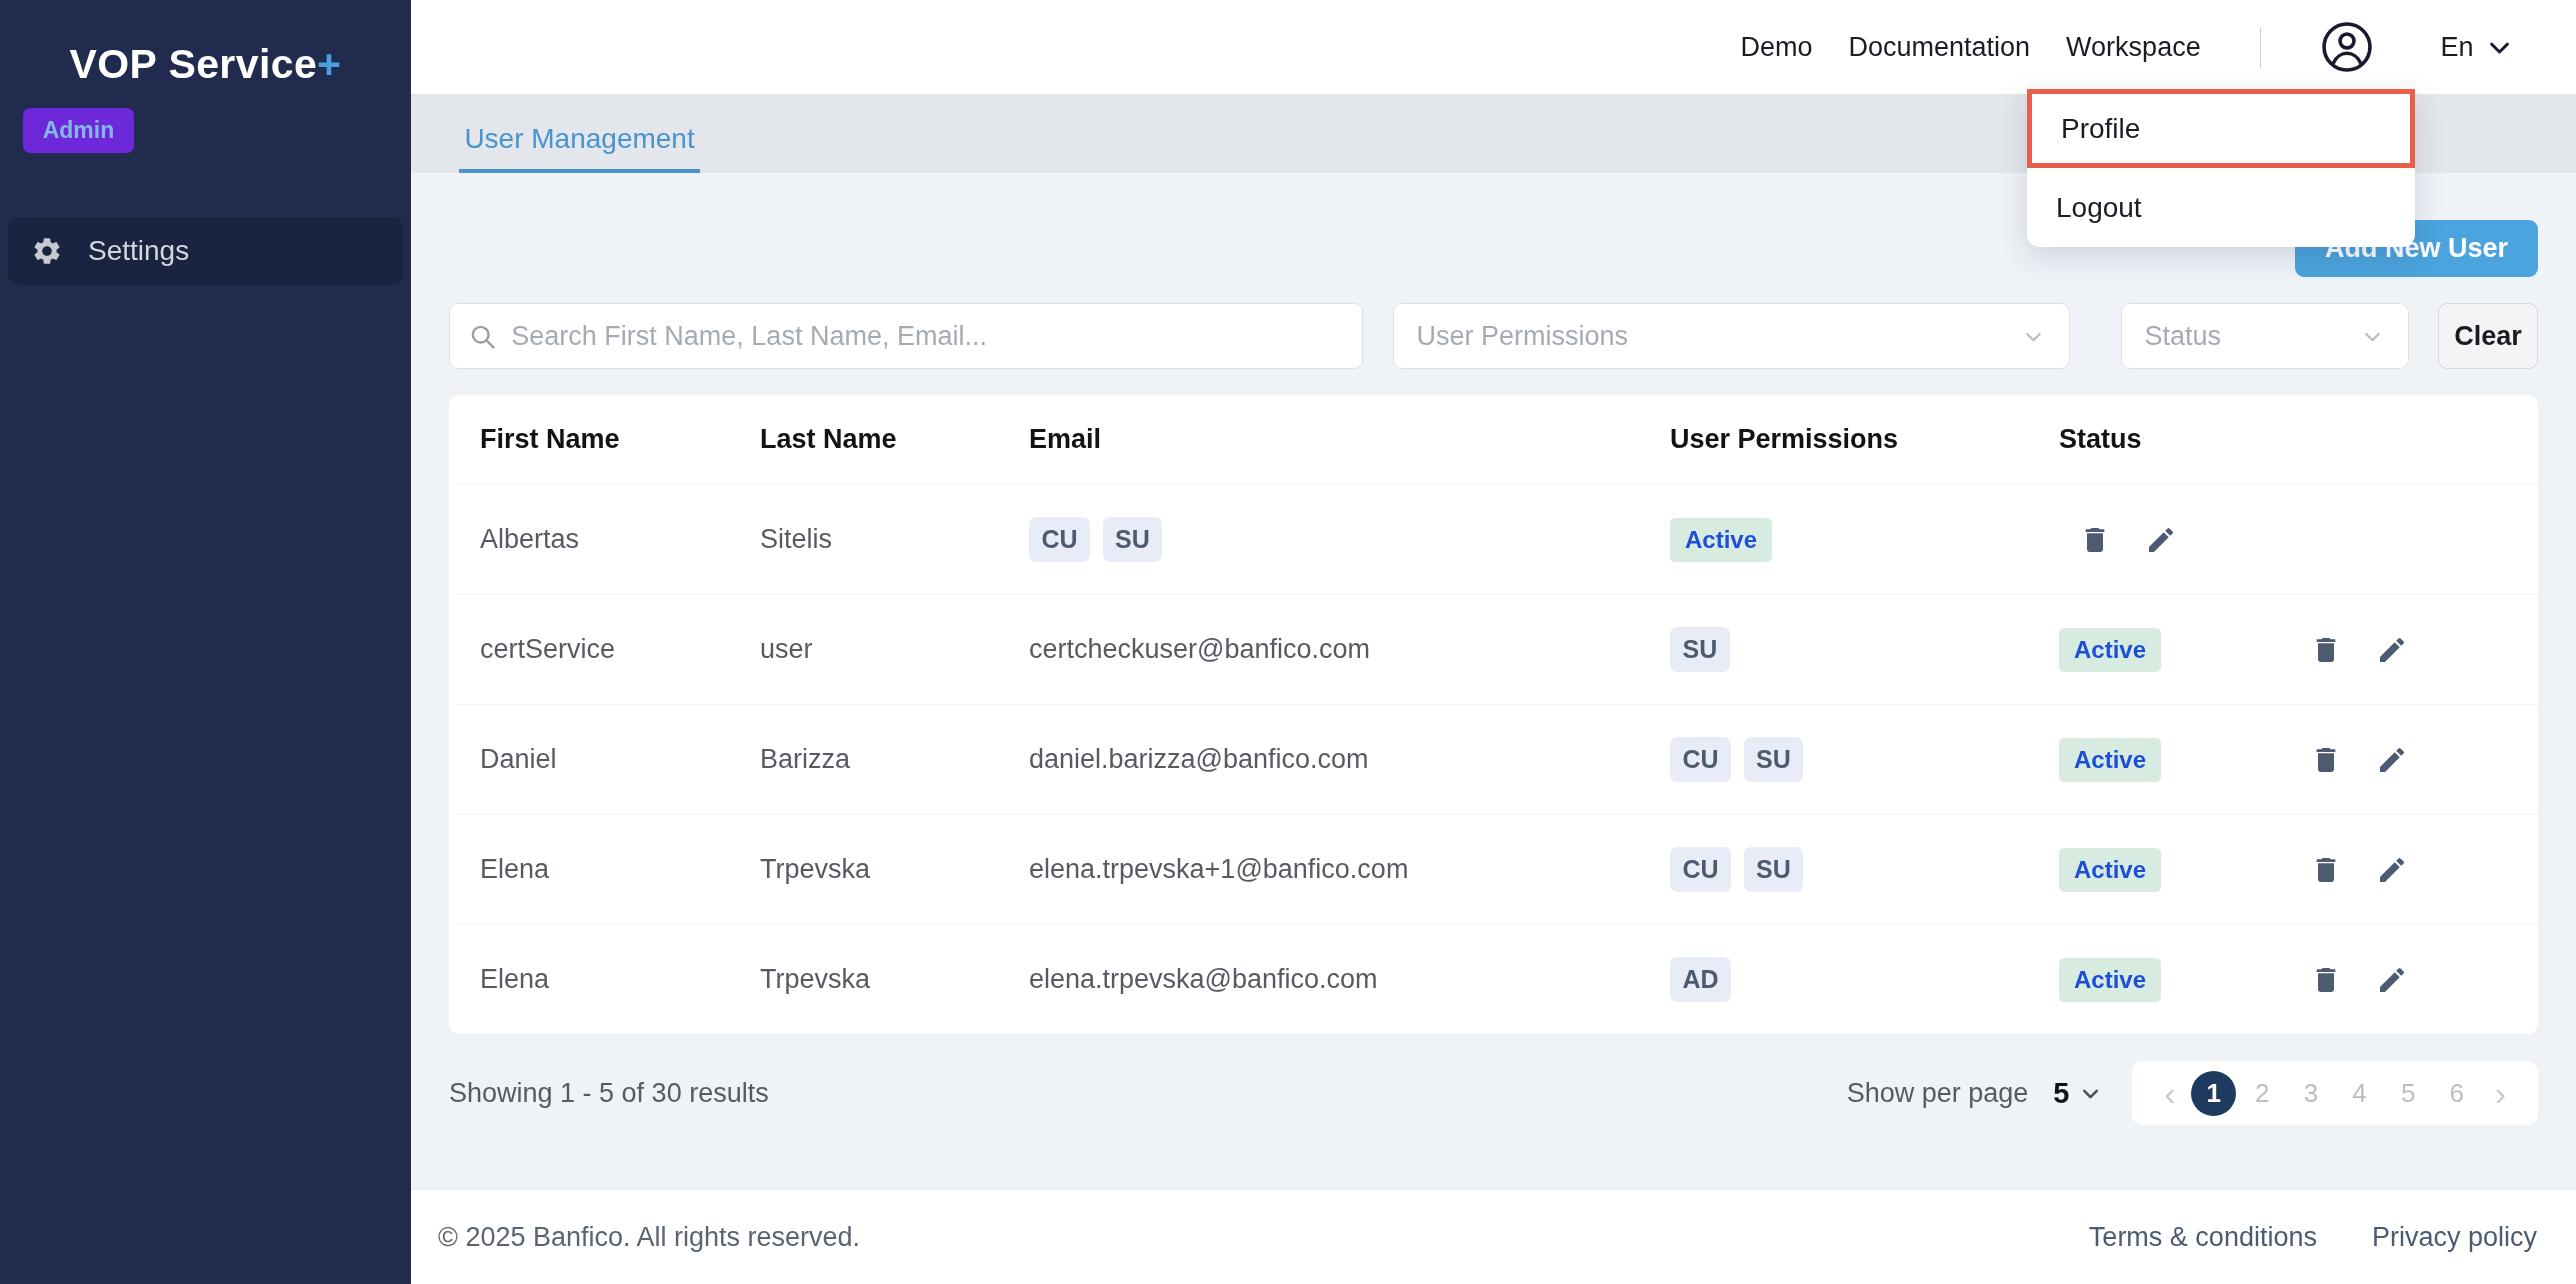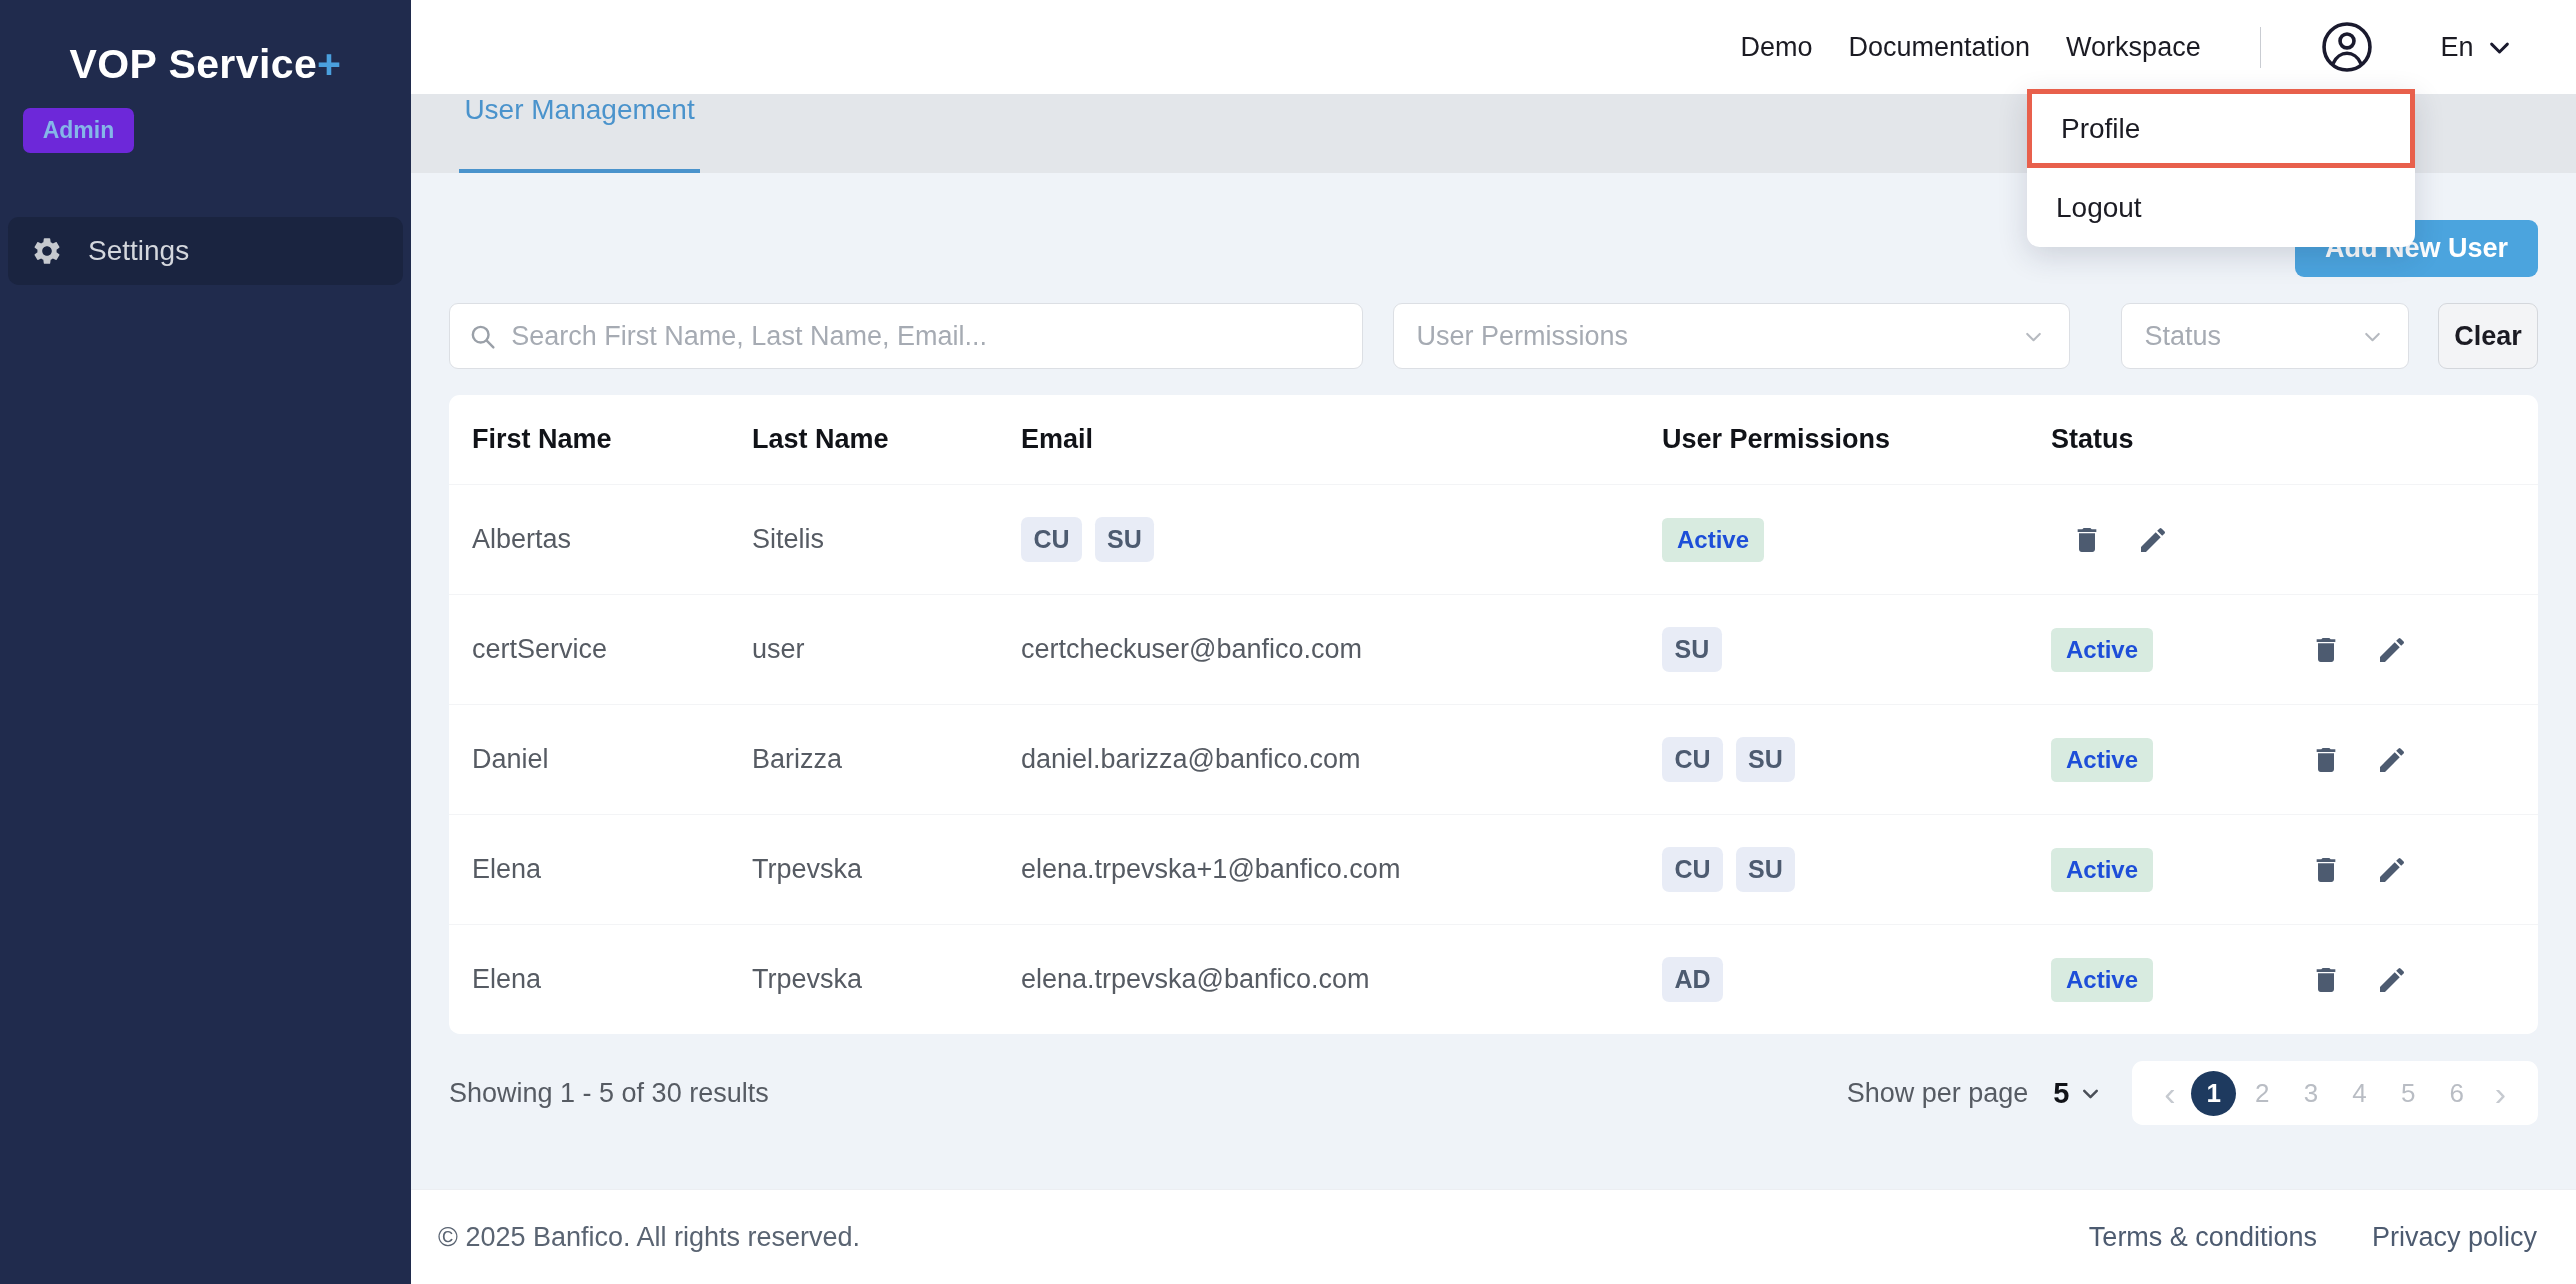--- a/index.html
+++ b/index.html
@@ -43,21 +43,21 @@
   .top-nav { display:flex; align-items:center; gap:36px; font-size:27px; color:#1b1b23; }
   .top-nav .nav-link { cursor:pointer; }
   .top-divider { width:1.8px; height:41px; background:#c9ccd2; margin:0 23px; }
   .avatar-btn { width:54px; height:54px; cursor:pointer; }
   .avatar-btn svg { width:54px; height:54px; }
   .lang { display:flex; align-items:center; gap:12.5px; margin-left:30px; cursor:pointer; font-size:27px; }
   .lang svg { width:27px; height:27px; }
 
   .tabbar {
     height:79px; background:#e3e6ea;
-    display:flex; padding-left:48px;
+    display:flex; align-items:flex-end; padding-left:48px;
   }
   .tab {
     color:#4a93cc; font-size:28px; padding:0 5.4px 14.3px;
     border-bottom:4.5px solid #4a93cc; cursor:pointer;
   }
 
   .content { position:absolute; top:173px; left:0; right:0; bottom:95px; background:#eff3f8; padding:0 38px; }
 
   .add-row { display:flex; justify-content:flex-end; margin-top:47px; }
   .add-btn {
@@ -89,21 +89,21 @@
   .clear-btn {
     width:100px; height:66px; flex:none;
     background:#f3f4f6; border:1.8px solid #d4d7dc; border-radius:9px;
     font-family:inherit; font-size:27px; font-weight:bold; color:#1b1b23; cursor:pointer;
   }
 
   .card { margin-top:26px; background:#ffffff; border-radius:10.7px; overflow:hidden; }
   .thead, .trow {
     display:grid;
     grid-template-columns:280px 269px 641px 389px 248px 1fr;
-    align-items:center; padding-left:23px;
+    align-items:center; padding-left:23px;margin-left:8px;
   }
   .thead { height:89px; font-weight:bold; font-size:27px; color:#111318; }
   .trow { height:110px; border-top:1.8px solid #f3f4f6; font-size:27px; color:#565b63; }
   .perm-badge {
     display:inline-block; margin-right:12.5px;
     background:#e8ecf6; color:#4d5b70;
     font-weight:bold; font-size:25px;
     padding:8px 12.5px; border-radius:7.2px;
   }
   .status-badge {

